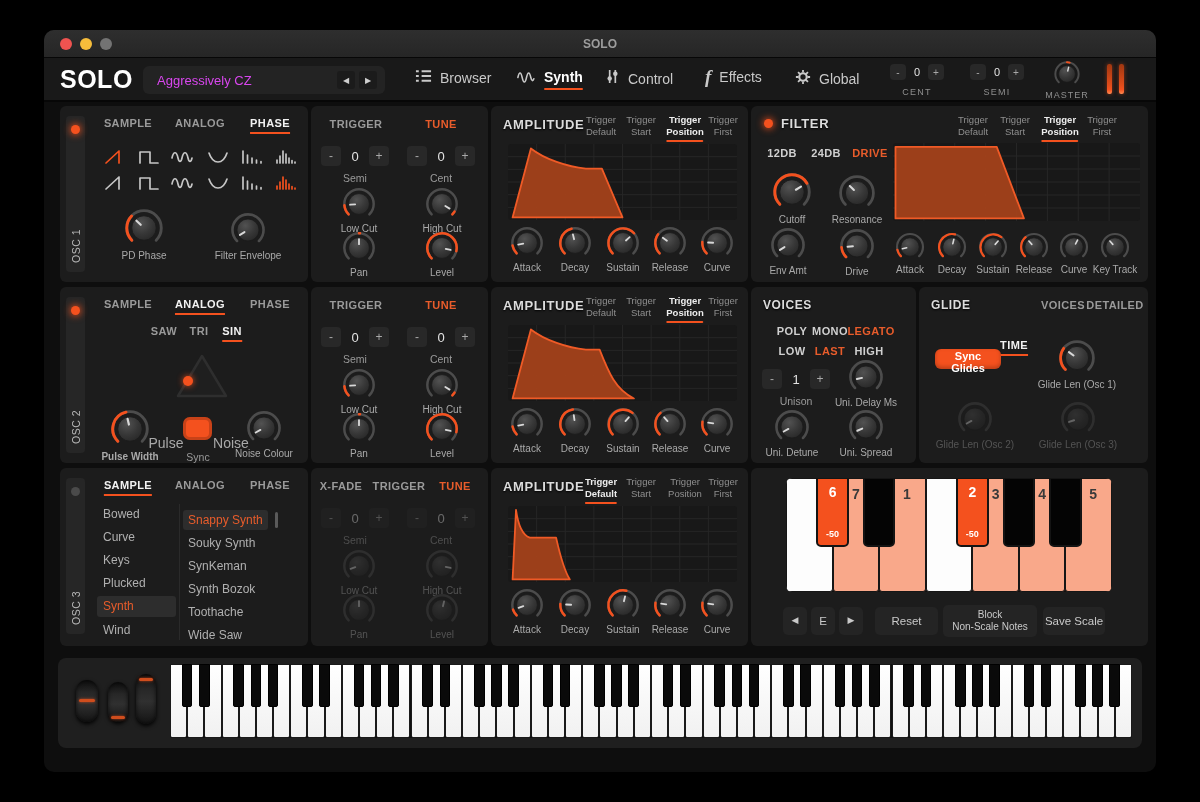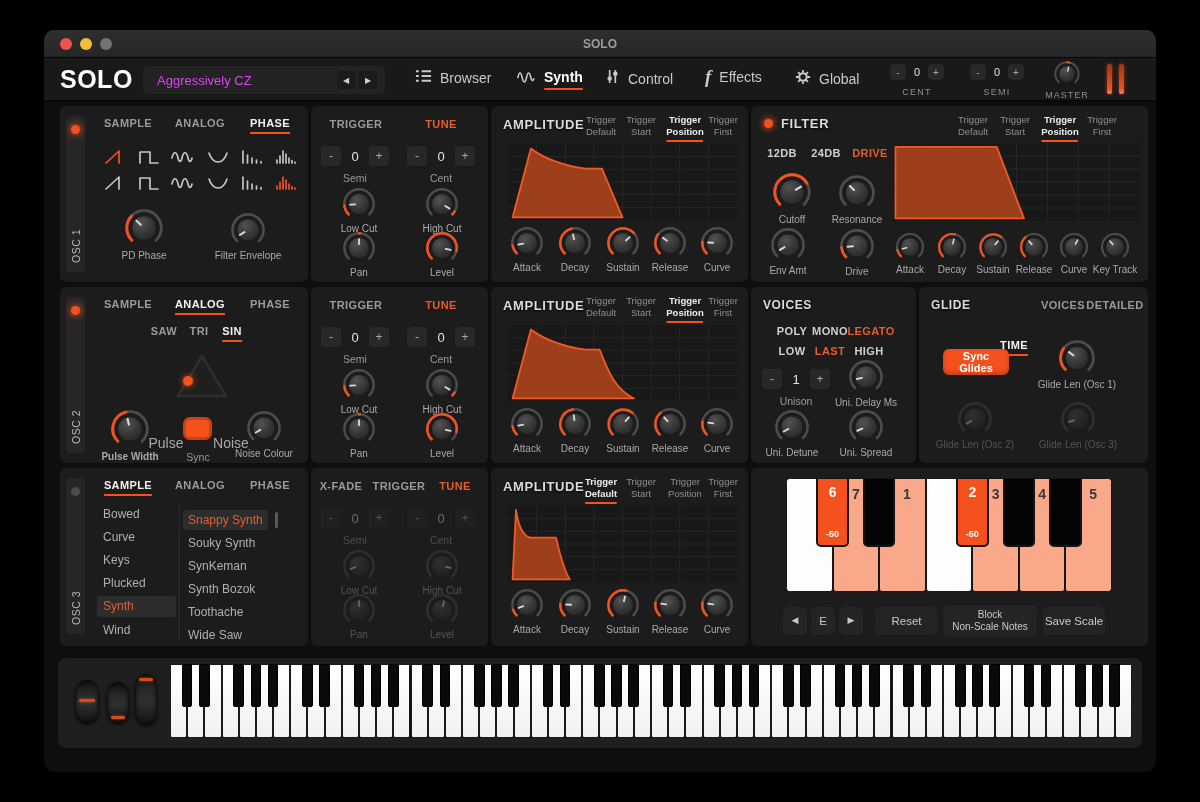--- a/index.html
+++ b/index.html
@@ -660,21 +660,21 @@
         </svg>
         <span class="klabel">Uni. Spread</span>
       </div>
   </div>
 
   <div class="panel" style="left:875px;top:257px;width:229px;height:176px;">
     <span class="ptitle" style="left:12px;top:11px;font-size:12px;">GLIDE</span>
     <span class="ptab on" style="left:95px;top:12px;margin-top:40px;">TIME</span>
     <span class="ptab" style="left:144px;top:12px;">VOICES</span>
     <span class="ptab" style="left:196px;top:12px;">DETAILED</span>
-    <button class="accent-btn" style="left:24px;top:62px;width:66px;height:26px;">Sync Glides</button>
+    <button class="accent-btn" style="left:16px;top:62px;width:66px;height:20px;">Sync Glides</button>
     <div class="knob" style="left:158px;top:71px;width:38px;">
         <svg viewBox="0 0 44 44">
           <path d="M8.6 35.4A19 19 0 1 1 35.4 35.4" stroke="#4c4c4c" stroke-width="3.2" fill="none" stroke-linecap="round"></path>
           <path d="M8.6 35.4A19 19 0 0 1 6.6 10.8" stroke="#f4511e" stroke-width="3.2" fill="none" stroke-linecap="round"></path>
           <circle cx="22" cy="22" r="13.5" fill="url(#kbody)" stroke="#1a1a1a"></circle>
           <line x1="18.0" y1="19.1" x2="12.7" y2="15.2" stroke="#d8d8d8" stroke-width="2.4" stroke-linecap="round"></line>
         </svg>
         <span class="klabel">Glide Len (Osc 1)</span>
       </div>
     <div class="knob dim" style="left:56px;top:132px;width:36px;">

